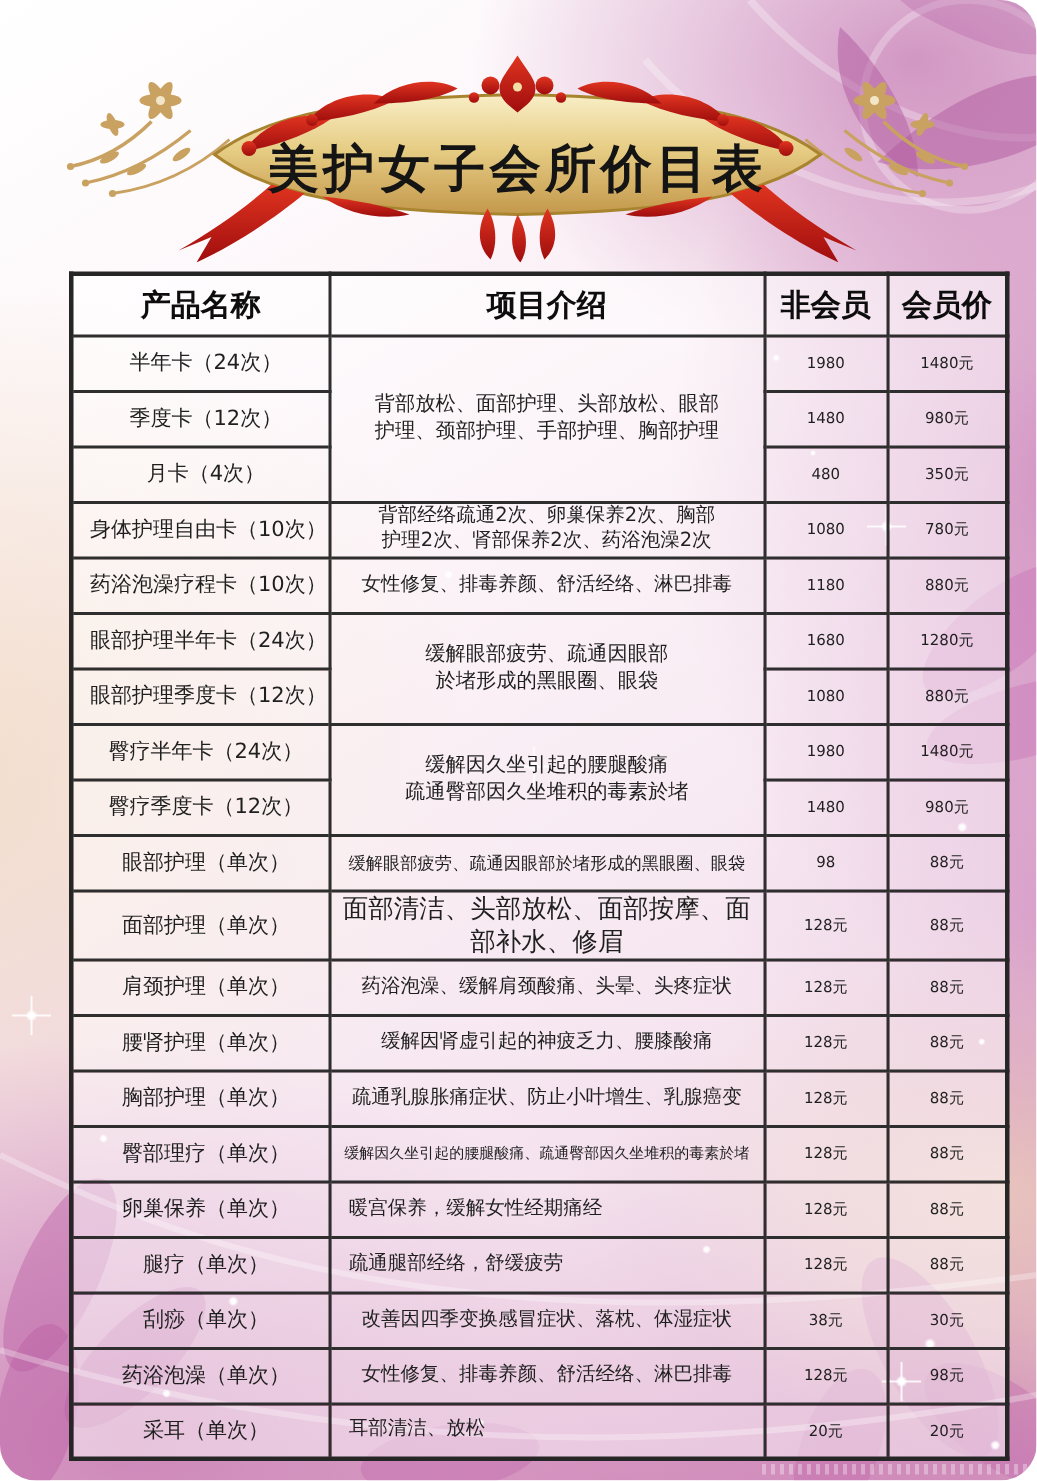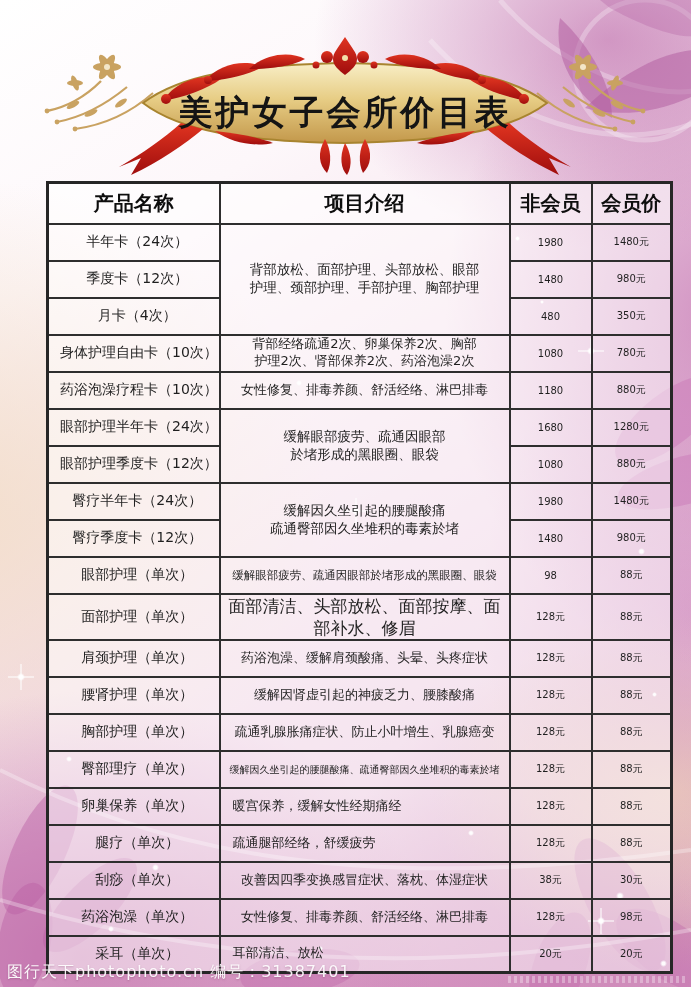--- a/index.html
+++ b/index.html
@@ -10,20 +10,21 @@
     background:
       radial-gradient(420px 300px at 88% 4%,  rgba(197,124,180,.75), rgba(197,124,180,0) 70%),
       radial-gradient(380px 500px at 103% 32%, rgba(203,132,186,.80), rgba(203,132,186,0) 70%),
       radial-gradient(300px 420px at 100% 62%, rgba(208,140,192,.55), rgba(208,140,192,0) 70%),
       radial-gradient(340px 260px at 97% 80%,  rgba(240,214,186,.90), rgba(240,214,186,0) 70%),
       radial-gradient(500px 380px at 12% 97%,  rgba(198,120,175,.80), rgba(198,120,175,0) 70%),
       radial-gradient(520px 320px at 60% 103%, rgba(205,130,182,.75), rgba(205,130,182,0) 70%),
       radial-gradient(560px 480px at -8% 52%,  rgba(242,220,196,.85), rgba(242,220,196,0) 70%),
       radial-gradient(420px 420px at 90% 95%,  rgba(196,118,172,.70), rgba(196,118,172,0) 70%),
       linear-gradient(150deg,#ffffff 0%,#fdf7fa 22%,#f7e6ef 40%,#f0d5e6 58%,#e9c4dc 75%,#e2b4d3 100%);
+    border-radius: 24px;
   }
 
   .petals { position:absolute; left:0; top:0; }
 
   .dot  { position:absolute; border-radius:50%;
           background:radial-gradient(circle, rgba(255,255,255,.95) 0 30%, rgba(255,255,255,0) 72%); }
   .star { position:absolute; width:26px; height:26px;
           background:
             radial-gradient(circle, rgba(255,255,255,.95) 0 2px, rgba(255,255,255,0) 4px),
             linear-gradient(rgba(255,255,255,0) 45%, rgba(255,255,255,.85) 50%, rgba(255,255,255,0) 55%),
@@ -312,15 +313,14 @@
         </tr>
         <tr>
           <td class="c-name">采耳（单次）</td>
           <td class="c-desc left">耳部清洁、放松</td>
           <td class="c-price">20元</td>
           <td class="c-price">20元</td>
         </tr>
       </tbody>
   </table>
 
-  <div class="watermark">图行天下photophoto.cn  编号：31387401</div>
   <div class="faint-marks"></div>
 </div>
 
 </body></html>

